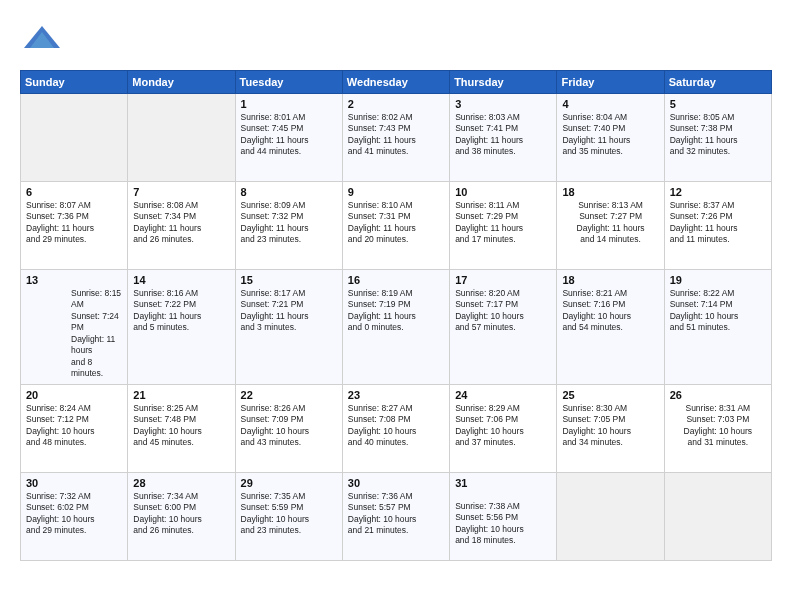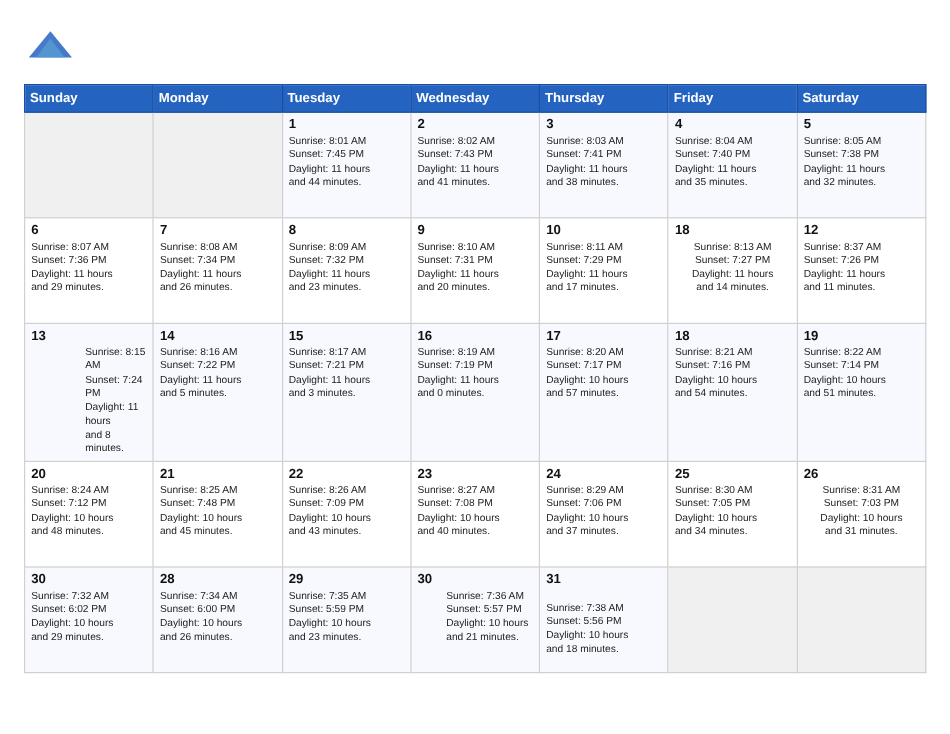--- a/index.html
+++ b/index.html
@@ -350,21 +350,21 @@
           </td>
           <td>
             <span class="day-num">29</span>
             <div class="day-info" style="white-space: pre-line;">Sunrise: 7:35 AM
 Sunset: 5:59 PM
 Daylight: 10 hours
 and 23 minutes.</div>
           </td>
           <td>
             <span class="day-num">30</span>
-            <div class="day-info" style="white-space: pre-line; margin-left: 24px;">Sunrise: 7:36 AM
+            <div class="day-info" style="white-space: pre-line;">Sunrise: 7:36 AM
 Sunset: 5:57 PM
 Daylight: 10 hours
 and 21 minutes.</div>
           </td>
           <td>
             <span class="day-num">31</span>
             <div class="day-info" style="white-space: pre-line; margin-top: 12px;">Sunrise: 7:38 AM
 Sunset: 5:56 PM
 Daylight: 10 hours
 and 18 minutes.</div>

